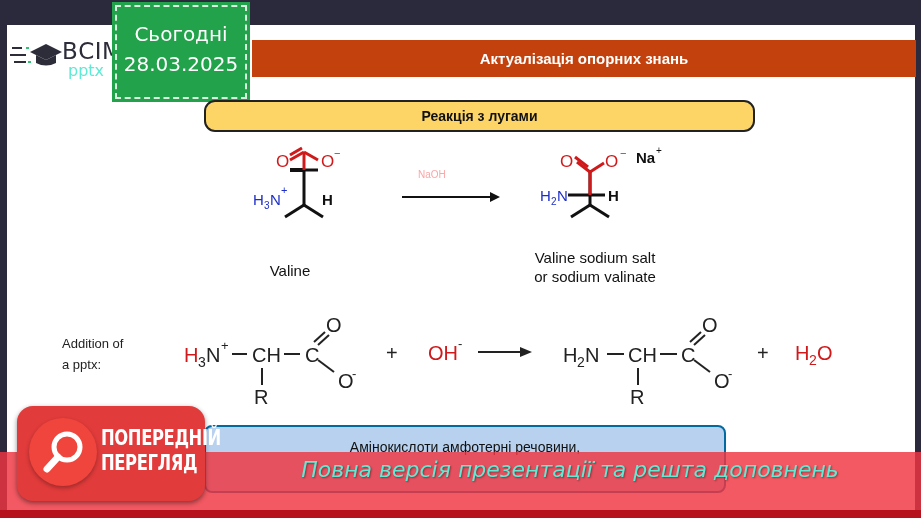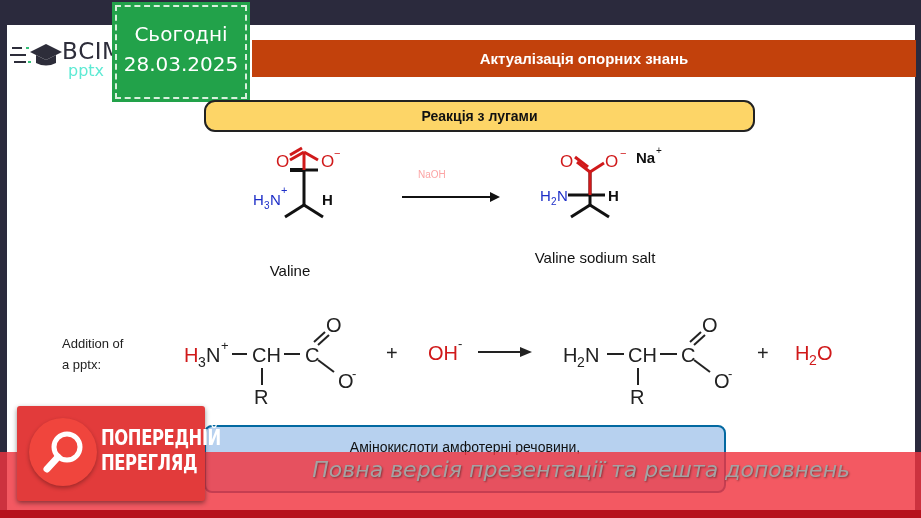--- a/index.html
+++ b/index.html
@@ -11,22 +11,22 @@
   .date-badge{position:absolute;left:115px;top:5px;width:132px;height:94px;background:#22a24a;box-sizing:border-box;border:2px dashed #d8f0dd;outline:3px solid #22a24a;color:#fff;text-align:center;font-family:"DejaVu Sans",sans-serif;font-size:20px;line-height:30px;padding-top:12px;}
   .date-badge div{font-weight:normal;}
   .header-bar{position:absolute;left:252px;top:40px;width:664px;height:37px;background:#c2410c;color:#fff;font-weight:bold;font-size:15px;text-align:center;line-height:37px;}
   .section-bar{position:absolute;left:204px;top:100px;width:551px;height:32px;background:#fdd567;border:2px solid #222;border-radius:11px;box-sizing:border-box;text-align:center;font-weight:bold;font-size:14px;line-height:28px;color:#111;}
   .chem{position:absolute;left:0;top:0;}
   .label-bold{position:absolute;font-weight:normal;font-size:15px;color:#111;text-align:center;}
   .addition{position:absolute;left:62px;top:333px;font-size:13px;line-height:21px;color:#222;}
   .info-box{position:absolute;left:204px;top:425px;width:522px;height:68px;background:#b7d1ef;border:2px solid #0369a1;border-radius:8px;box-sizing:border-box;text-align:center;font-size:14px;padding-top:12px;color:#111;}
   .promo-band{position:absolute;left:0;top:452px;width:921px;height:58px;background:rgba(240,52,64,0.82);}
   .promo-bottom{position:absolute;left:0;top:510px;width:921px;height:8px;background:#b6121d;}
-  .promo-text{position:absolute;left:290px;top:456px;width:560px;text-align:right;color:#a3a3a3;font-style:italic;font-size:22px;line-height:27px;font-family:"DejaVu Sans",sans-serif;text-shadow:1px 1px 2px rgba(0,0,0,0.4);}
-  .preview-card{position:absolute;left:17px;top:406px;width:188px;height:95px;background:#e23b3b;border-radius:3px;box-shadow:0 2px 5px rgba(0,0,0,0.45);}
+  .promo-text{position:absolute;left:290px;top:456px;width:560px;text-align:center;color:#5eead4;font-style:italic;font-size:22px;line-height:27px;font-family:"DejaVu Sans",sans-serif;text-shadow:1px 1px 2px rgba(0,0,0,0.4);}
+  .preview-card{position:absolute;left:17px;top:406px;width:188px;height:95px;background:#e23b3b;border-radius:16px;box-shadow:0 2px 5px rgba(0,0,0,0.45);}
   .preview-circle{position:absolute;left:12px;top:12px;width:68px;height:68px;border-radius:50%;background:#f0453d;box-shadow:0 2px 4px rgba(0,0,0,0.3);}
   .preview-label{position:absolute;left:84px;top:20px;color:#fff;font-weight:bold;font-size:21px;line-height:25px;letter-spacing:-0.5px;font-family:"DejaVu Sans",sans-serif;transform:scaleX(0.78);transform-origin:left top;}
 </style>
 </head>
 <body>
 
 <div class="slide"></div>
 
 <svg class="logo" viewBox="0 0 110 40">
   <g fill="#2d2d3a">
@@ -143,20 +143,21 @@
     <text x="795" y="360" fill="#d0191a">H</text>
     <text x="809" y="365" fill="#d0191a" font-size="14">2</text>
     <text x="817" y="360" fill="#d0191a">O</text>
   </g>
 </svg>
 
 <div class="label-bold" style="left:245px;top:262px;width:90px;">Valine</div>
 <div style="position:absolute;left:418px;top:169px;font-size:10px;color:#fca5a5;">NaOH</div>
 <div class="label-bold" style="left:510px;top:248px;width:170px;line-height:19px;">
   <div>Valine sodium salt</div>
+  <div>or sodium valinate</div>
 </div>
 
 <div class="addition">
   <div>Addition of</div>
   <div>a pptx:</div>
 </div>
 
 <div class="info-box">
   <span>Амінокислоти амфотерні речовини,</span>
 </div>

